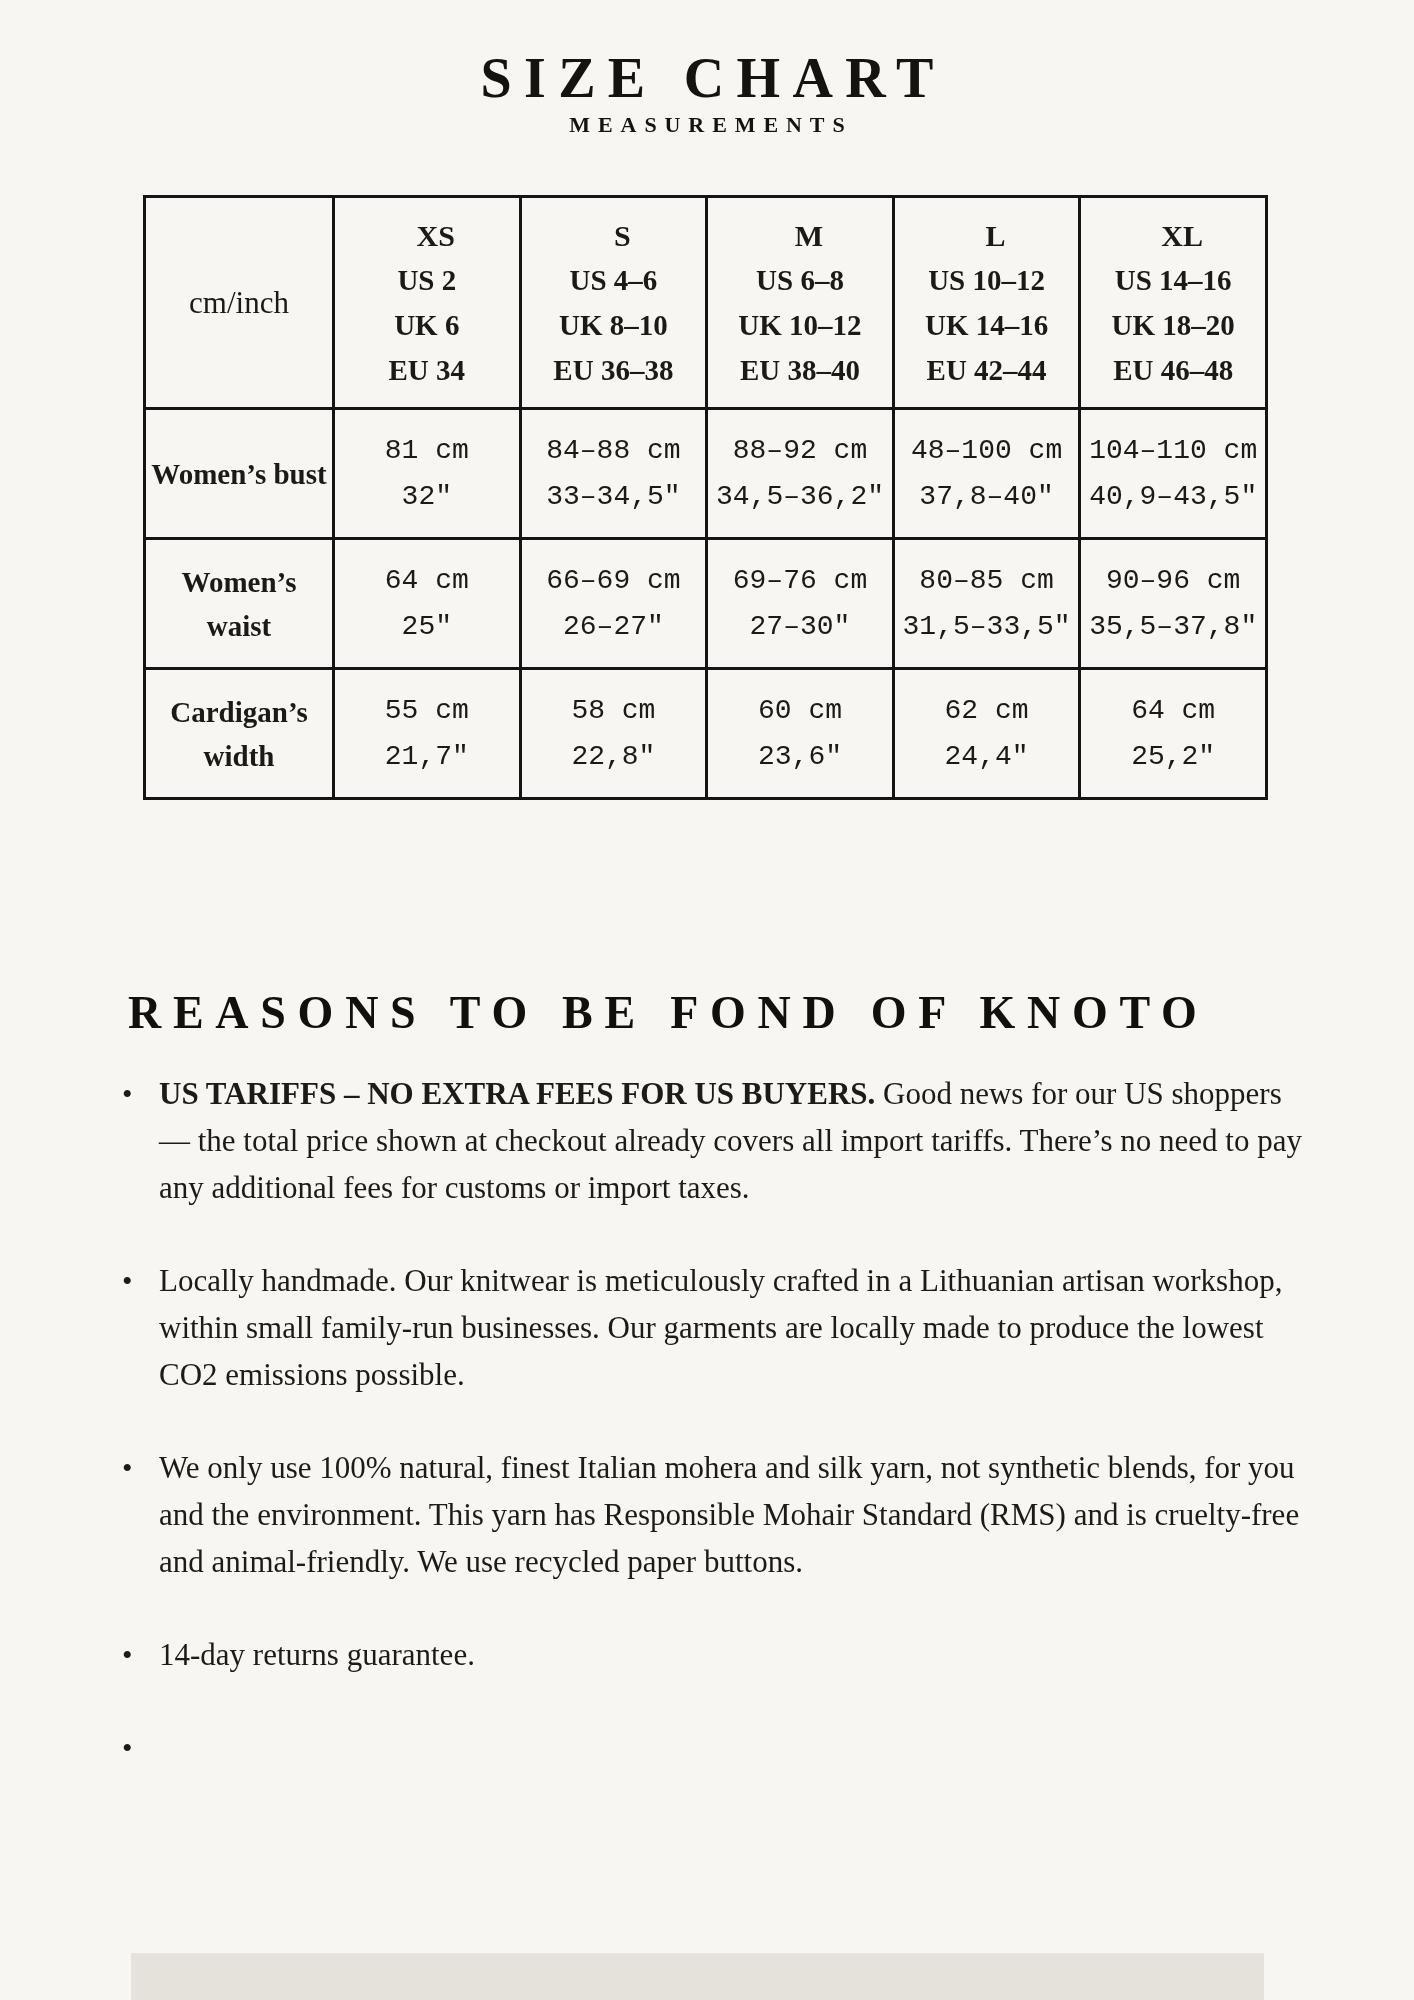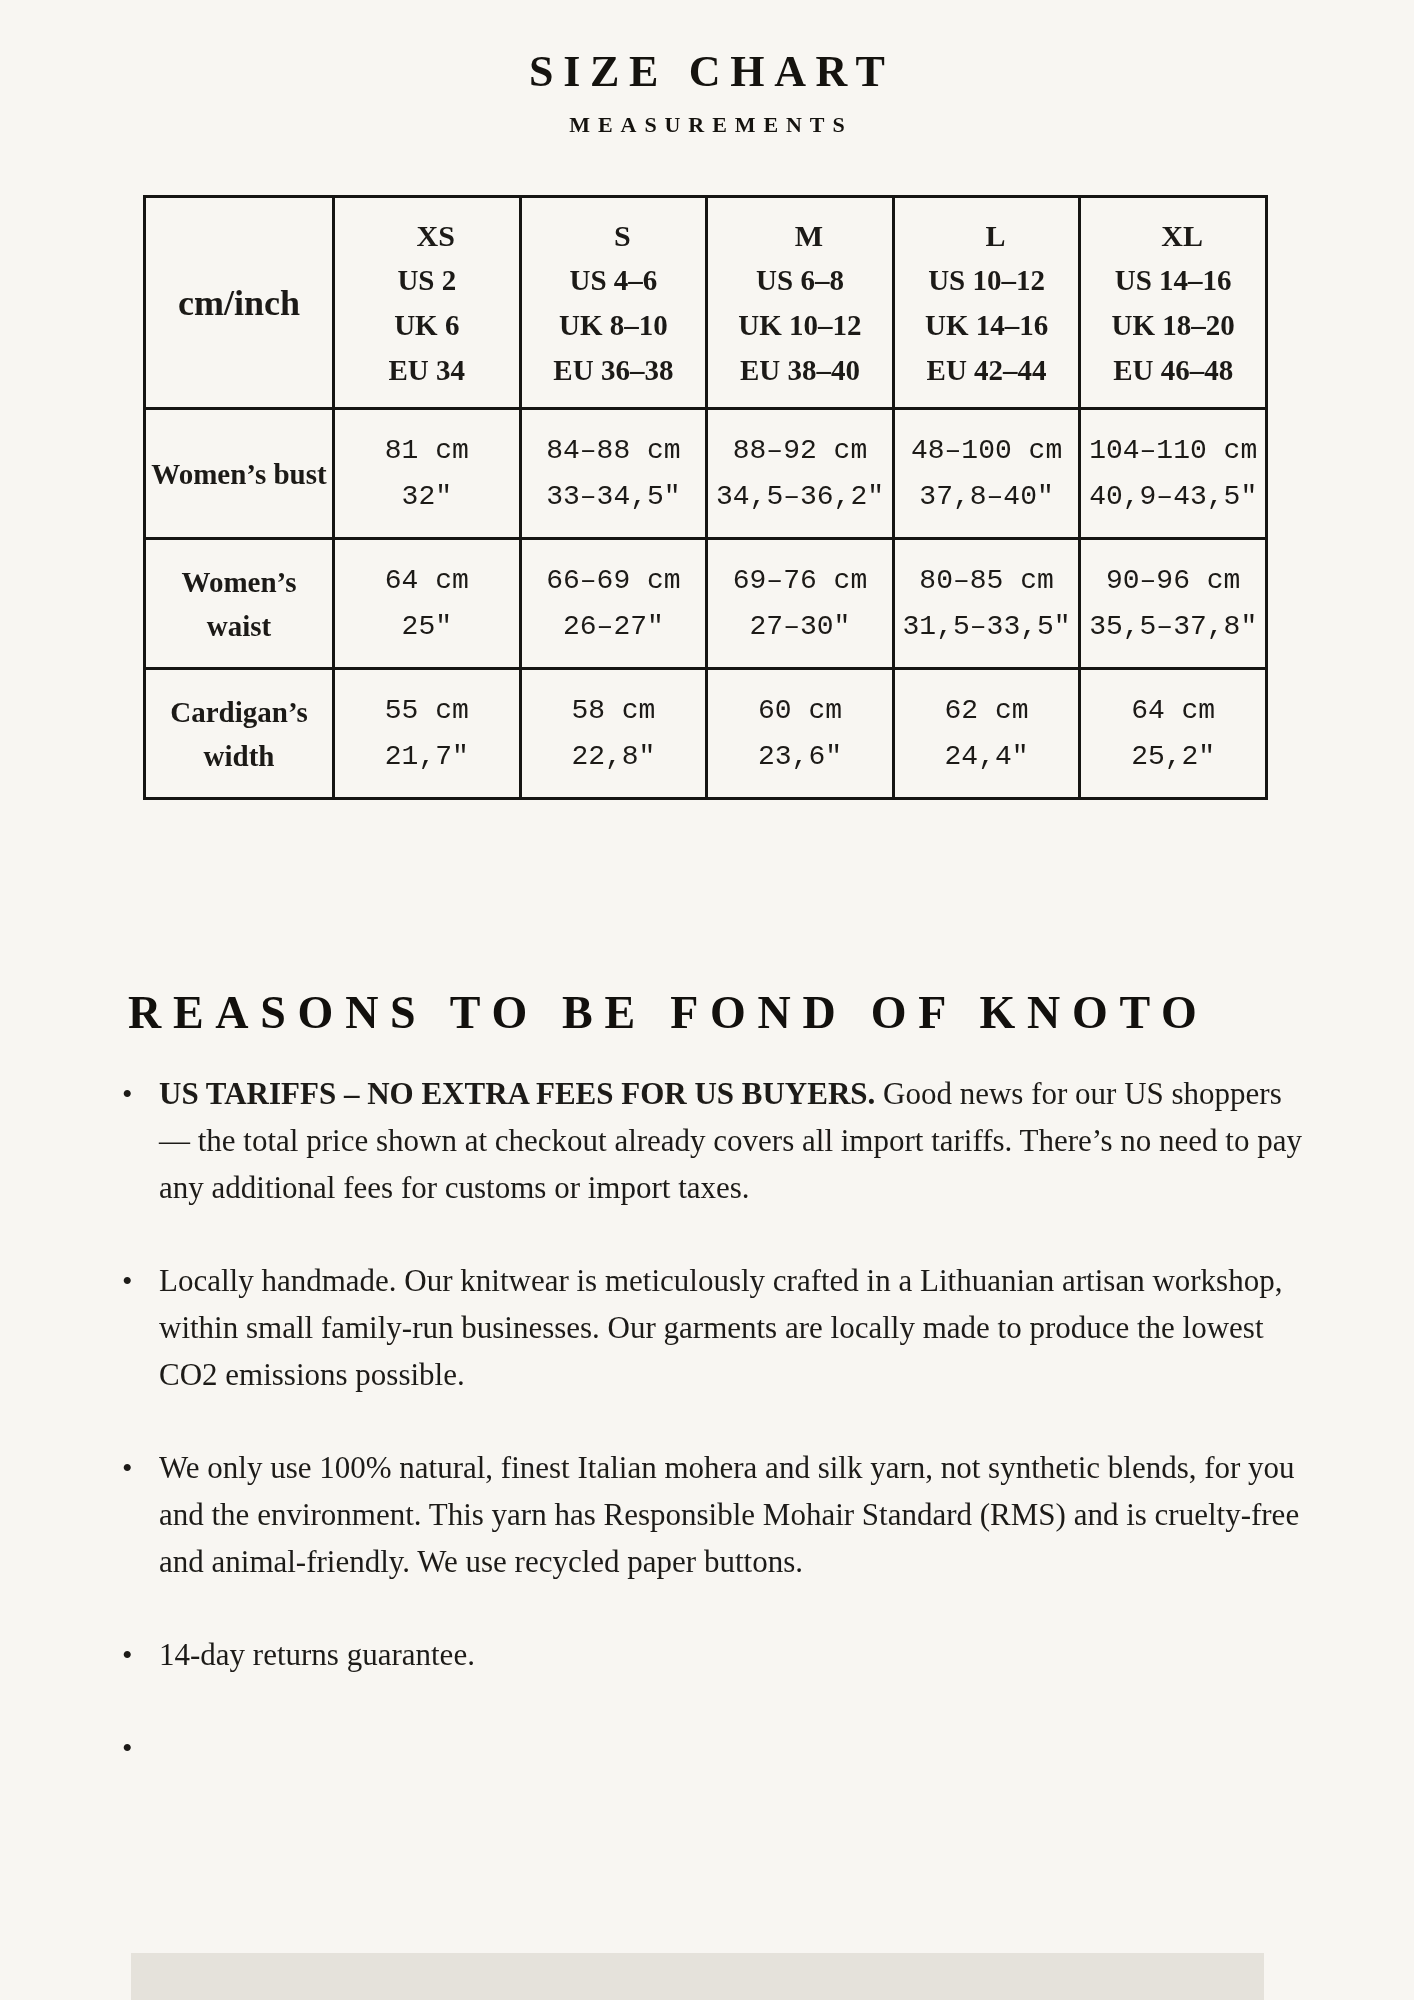--- a/index.html
+++ b/index.html
@@ -4,21 +4,21 @@
 <style>
   html,body{margin:0;padding:0;}
   body{
     width:1414px;height:2000px;position:relative;
     background:#f8f6f2;color:#1c1a17;
     font-family:"Liberation Serif", serif;
     overflow:hidden;
   }
   .page-title{
     position:absolute;top:46px;left:0;width:100%;
-    text-align:center;font-size:44px;font-weight:700;
+    text-align:center;font-size:56px;font-weight:700;
     letter-spacing:0.22em;margin:0;color:#15130f;
     text-indent:0.22em;
   }
   .page-subtitle{
     position:absolute;top:112px;left:0;width:100%;
     text-align:center;font-size:22px;font-weight:700;
     letter-spacing:0.36em;margin:0;color:#15130f;
     text-indent:0.36em;
   }
   table.size-chart{
@@ -26,21 +26,21 @@
     border-collapse:collapse;table-layout:fixed;
   }
   .size-chart col.c0{width:189px;}
   .size-chart col.c{width:186.6px;}
   .size-chart th,.size-chart td{
     border:3px solid #161513;text-align:center;vertical-align:middle;
     padding:0;background:#f8f6f2;
   }
   .size-chart thead th{height:209px;}
   .size-chart tbody th,.size-chart tbody td{height:127px;}
-  .corner-cell{font-weight:700;font-size:36px;}
+  .corner-cell{font-weight:400;font-size:31px;}
   .hdr-line{font-weight:700;font-size:29px;line-height:45px;}
   .size-line{font-size:30px;margin-left:18px;}
   .row-label{font-weight:700;font-size:29px;line-height:44px;padding:0 26px;}
   .cell-line{font-size:28px;line-height:46px;font-weight:400;font-family:Liberation Mono, monospace;}
   .reasons-heading{
     position:absolute;left:128px;top:986px;margin:0;
     font-size:46px;font-weight:700;letter-spacing:0.255em;
     color:#12100d;white-space:nowrap;
   }
   ul.reasons-list{

